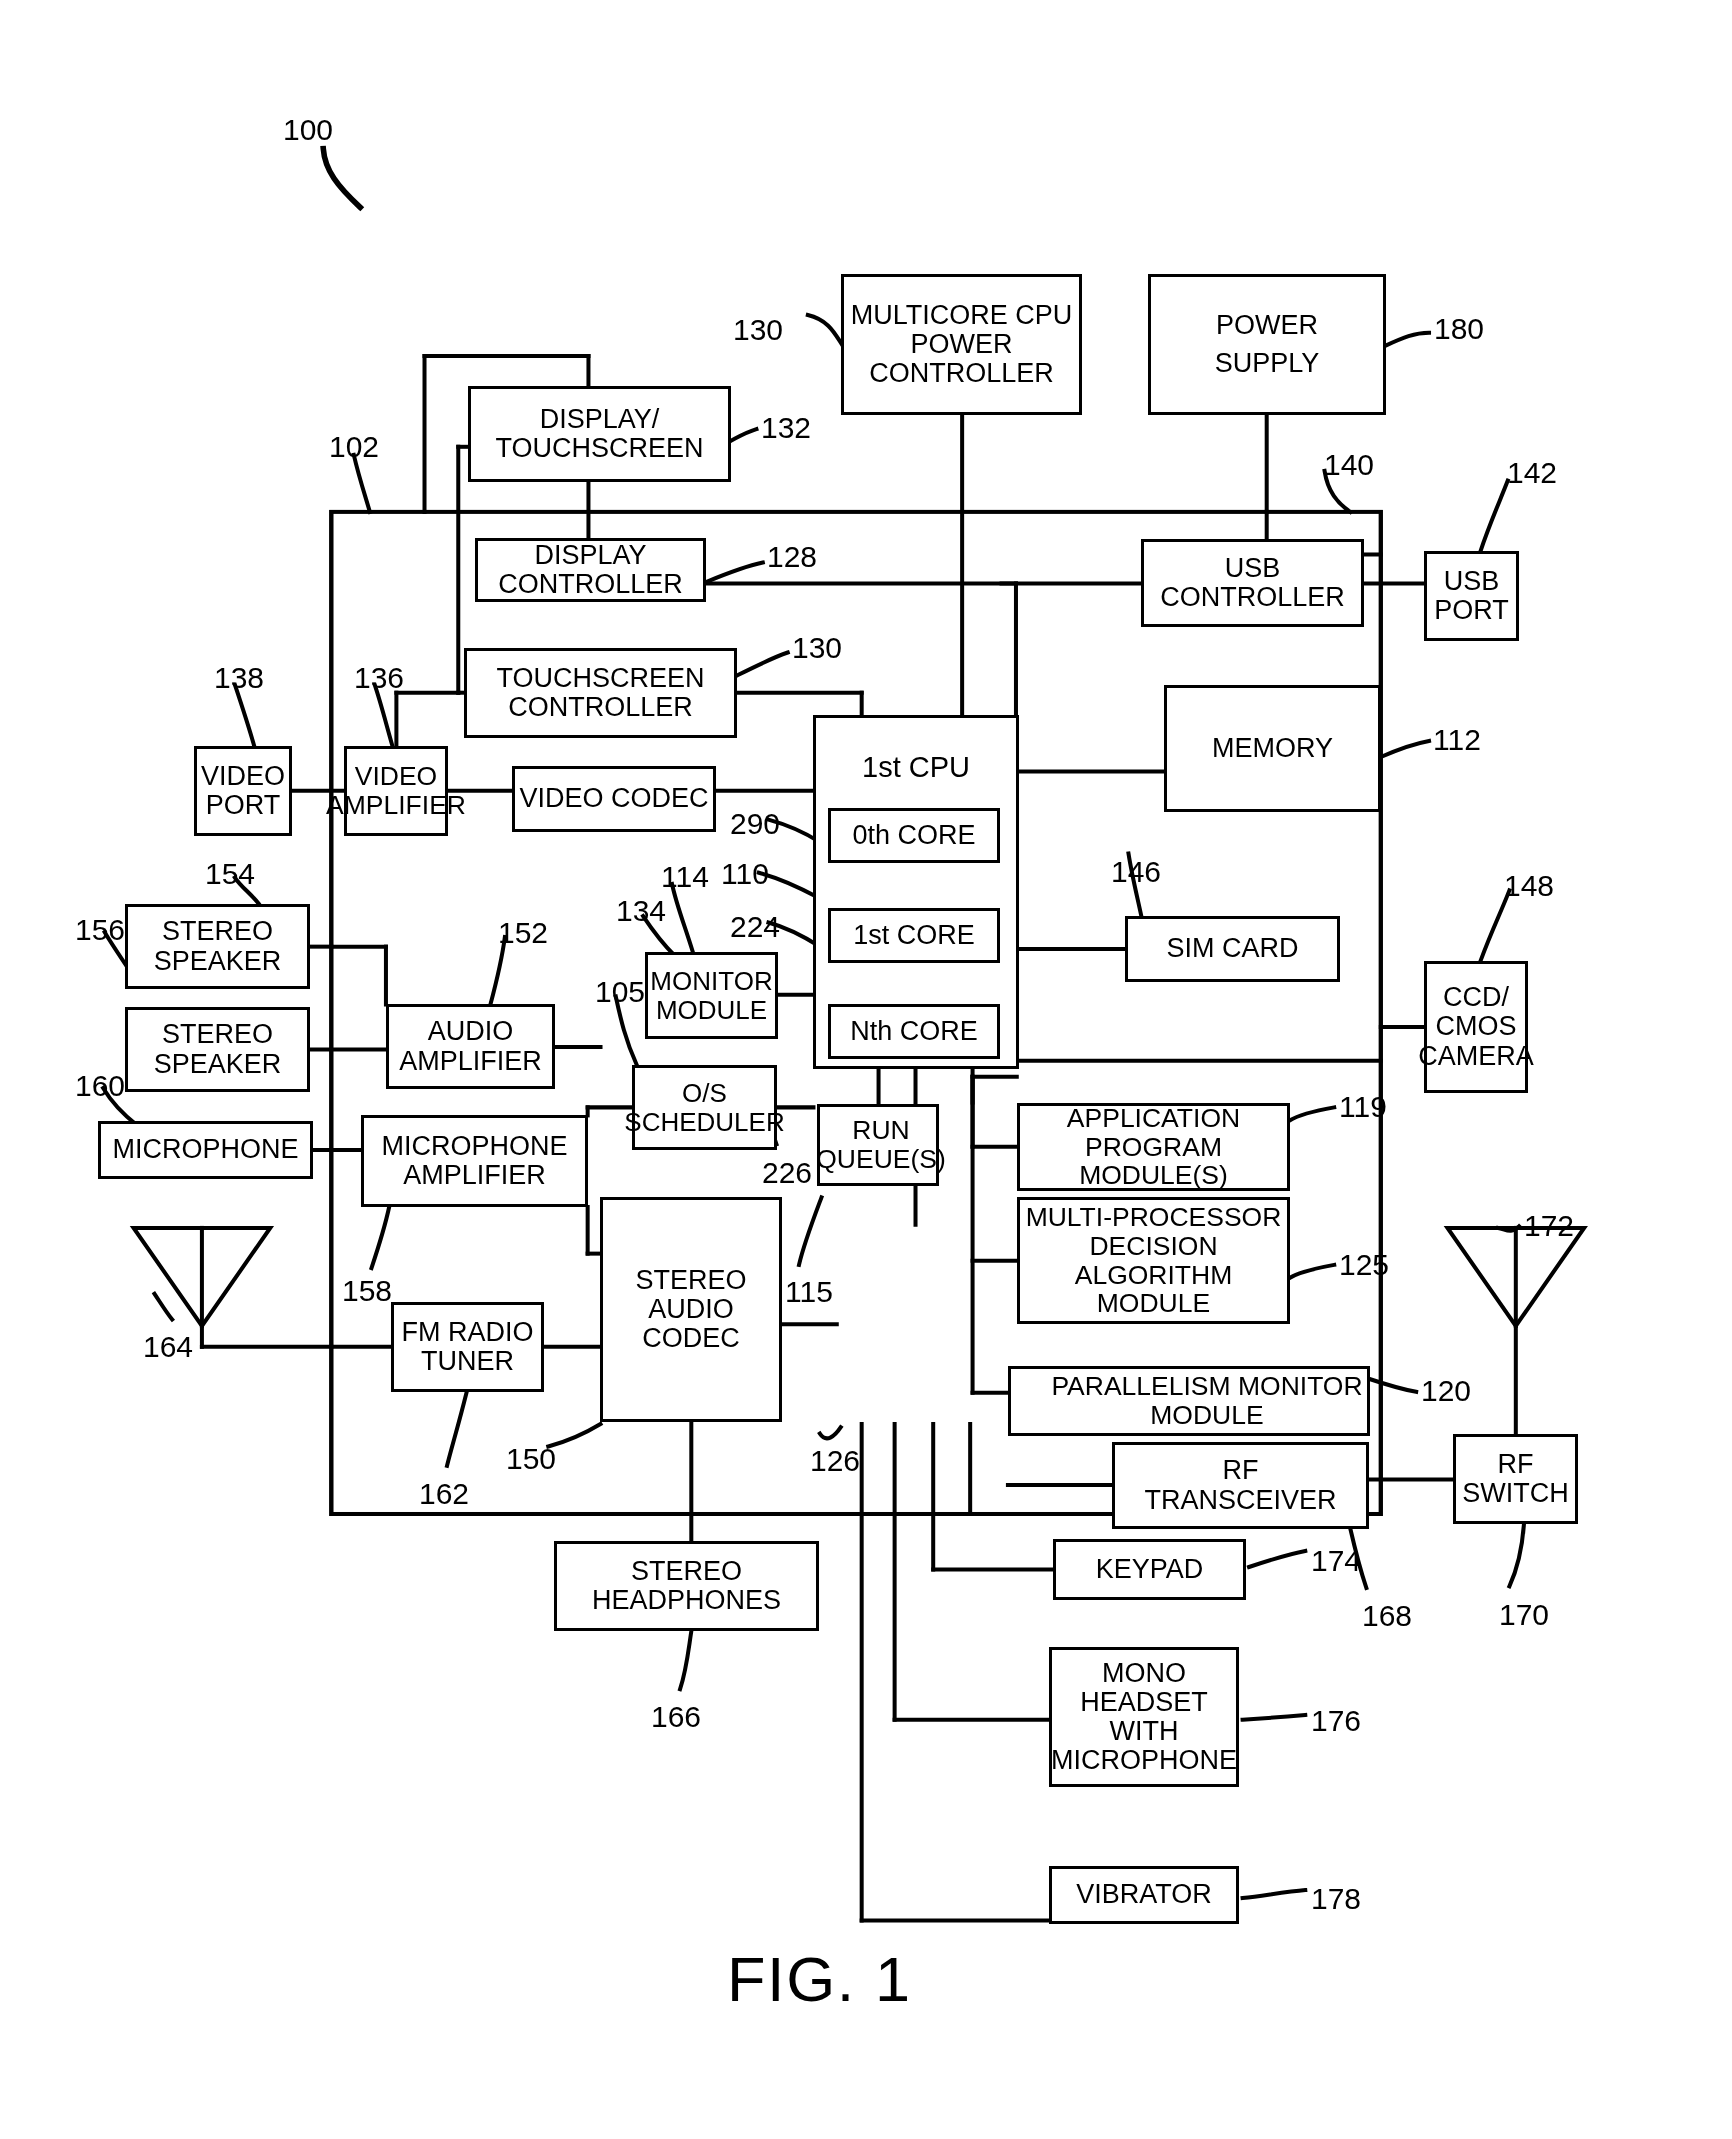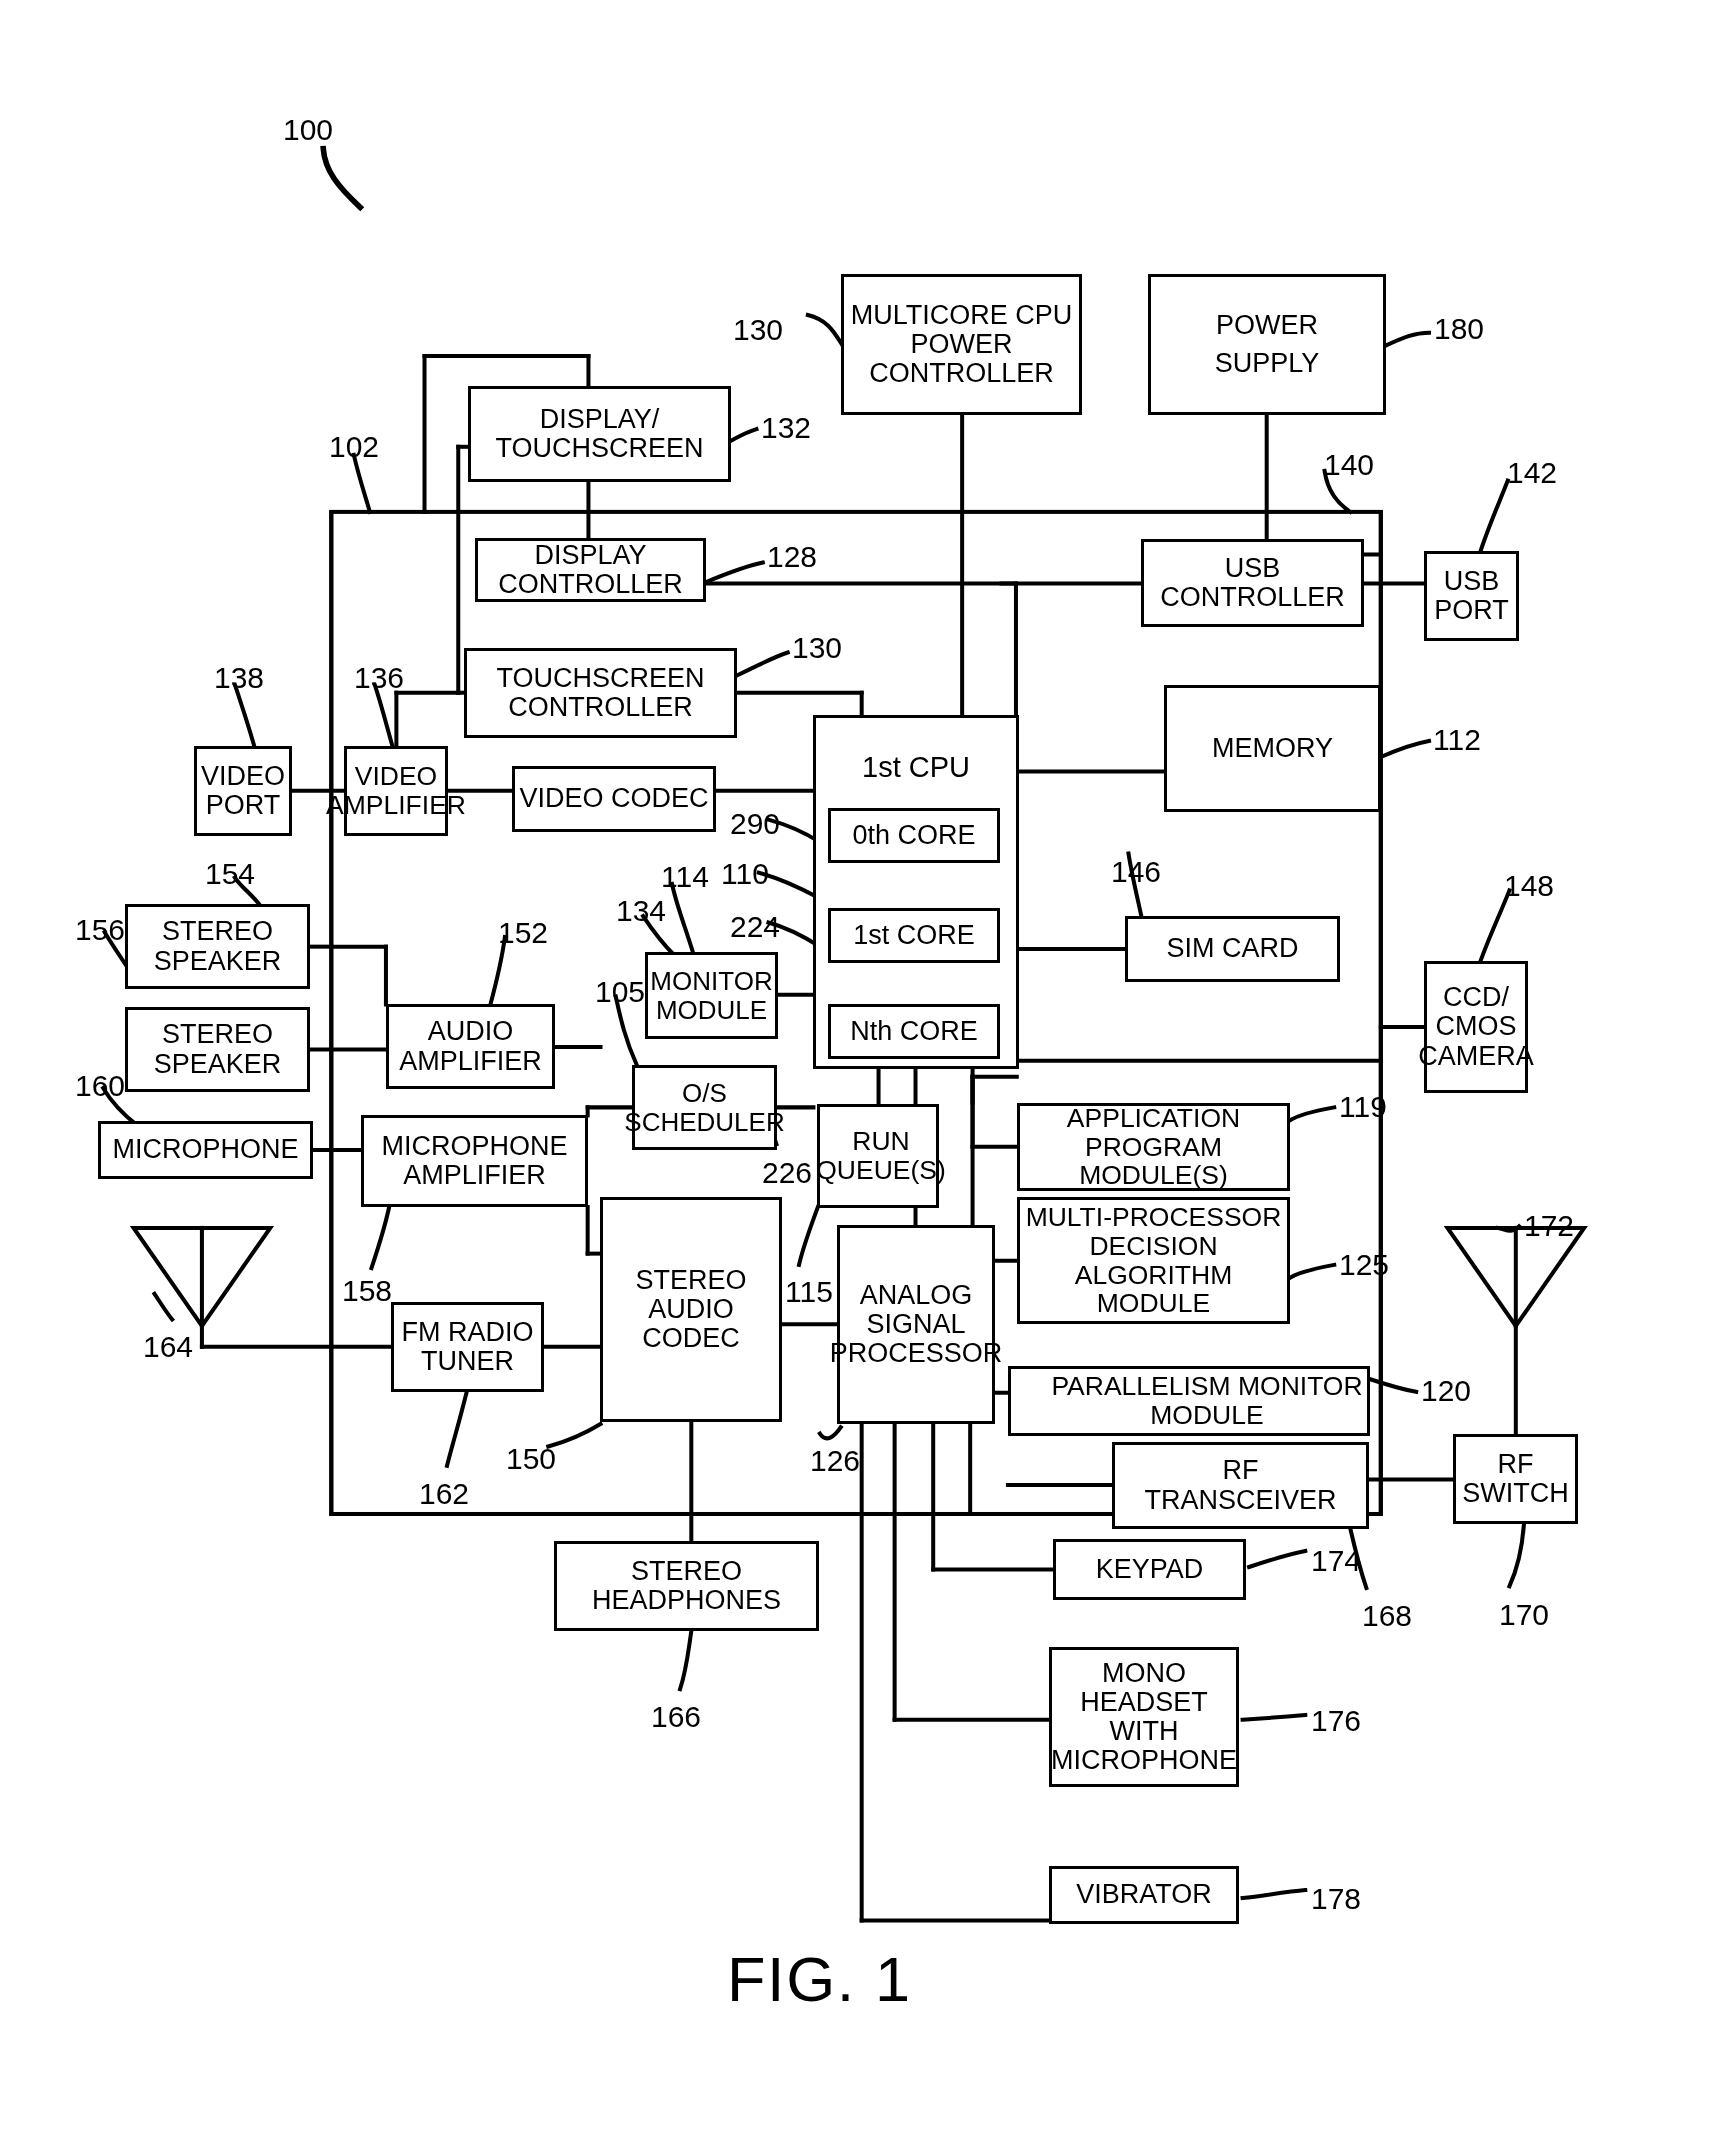--- a/index.html
+++ b/index.html
@@ -267,21 +267,21 @@
   <div class="box" style="left:645px;top:952px;width:133px;height:87px;font-size:26px;flex-direction:column;">
     <span>MONITOR</span>
     <span>MODULE</span>
   </div>
 
   <div class="box" style="left:632px;top:1065px;width:145px;height:85px;font-size:26px;flex-direction:column;">
     <span>O/S</span>
     <span>SCHEDULER</span>
   </div>
 
-  <div class="box" style="left:817px;top:1104px;width:122px;height:104px;font-size:26.5px;flex-direction:column;padding-left:6px;">
+  <div class="box" style="left:817px;top:1104px;width:122px;height:82px;font-size:26.5px;flex-direction:column;padding-left:6px;">
     <span>RUN</span>
     <span>QUEUE(S)</span>
   </div>
 
   <div class="box" style="left:1017px;top:1103px;width:273px;height:88px;font-size:26.5px;flex-direction:column;">
     <span>APPLICATION PROGRAM</span>
     <span>MODULE(S)</span>
   </div>
 
   <div class="box" style="left:1017px;top:1197px;width:273px;height:127px;font-size:26.5px;flex-direction:column;">
@@ -293,25 +293,20 @@
   <div class="box" style="left:1008px;top:1366px;width:362px;height:70px;font-size:26.5px;padding-left:36px;">
     <span>PARALLELISM MONITOR MODULE</span>
   </div>
 
   <div class="box" style="left:600px;top:1197px;width:182px;height:225px;font-size:27px;flex-direction:column;">
     <span>STEREO</span>
     <span>AUDIO</span>
     <span>CODEC</span>
   </div>
 
-  <div class="box" style="left:837px;top:1225px;width:158px;height:199px;font-size:27px;flex-direction:column;">
-    <span>ANALOG</span>
-    <span>SIGNAL</span>
-    <span>PROCESSOR</span>
-  </div>
 
   <div class="box" style="left:391px;top:1302px;width:153px;height:90px;font-size:27px;flex-direction:column;">
     <span>FM RADIO</span>
     <span>TUNER</span>
   </div>
 
   <div class="box" style="left:1112px;top:1442px;width:257px;height:87px;font-size:27px;flex-direction:column;">
     <span>RF</span>
     <span>TRANSCEIVER</span>
   </div>

